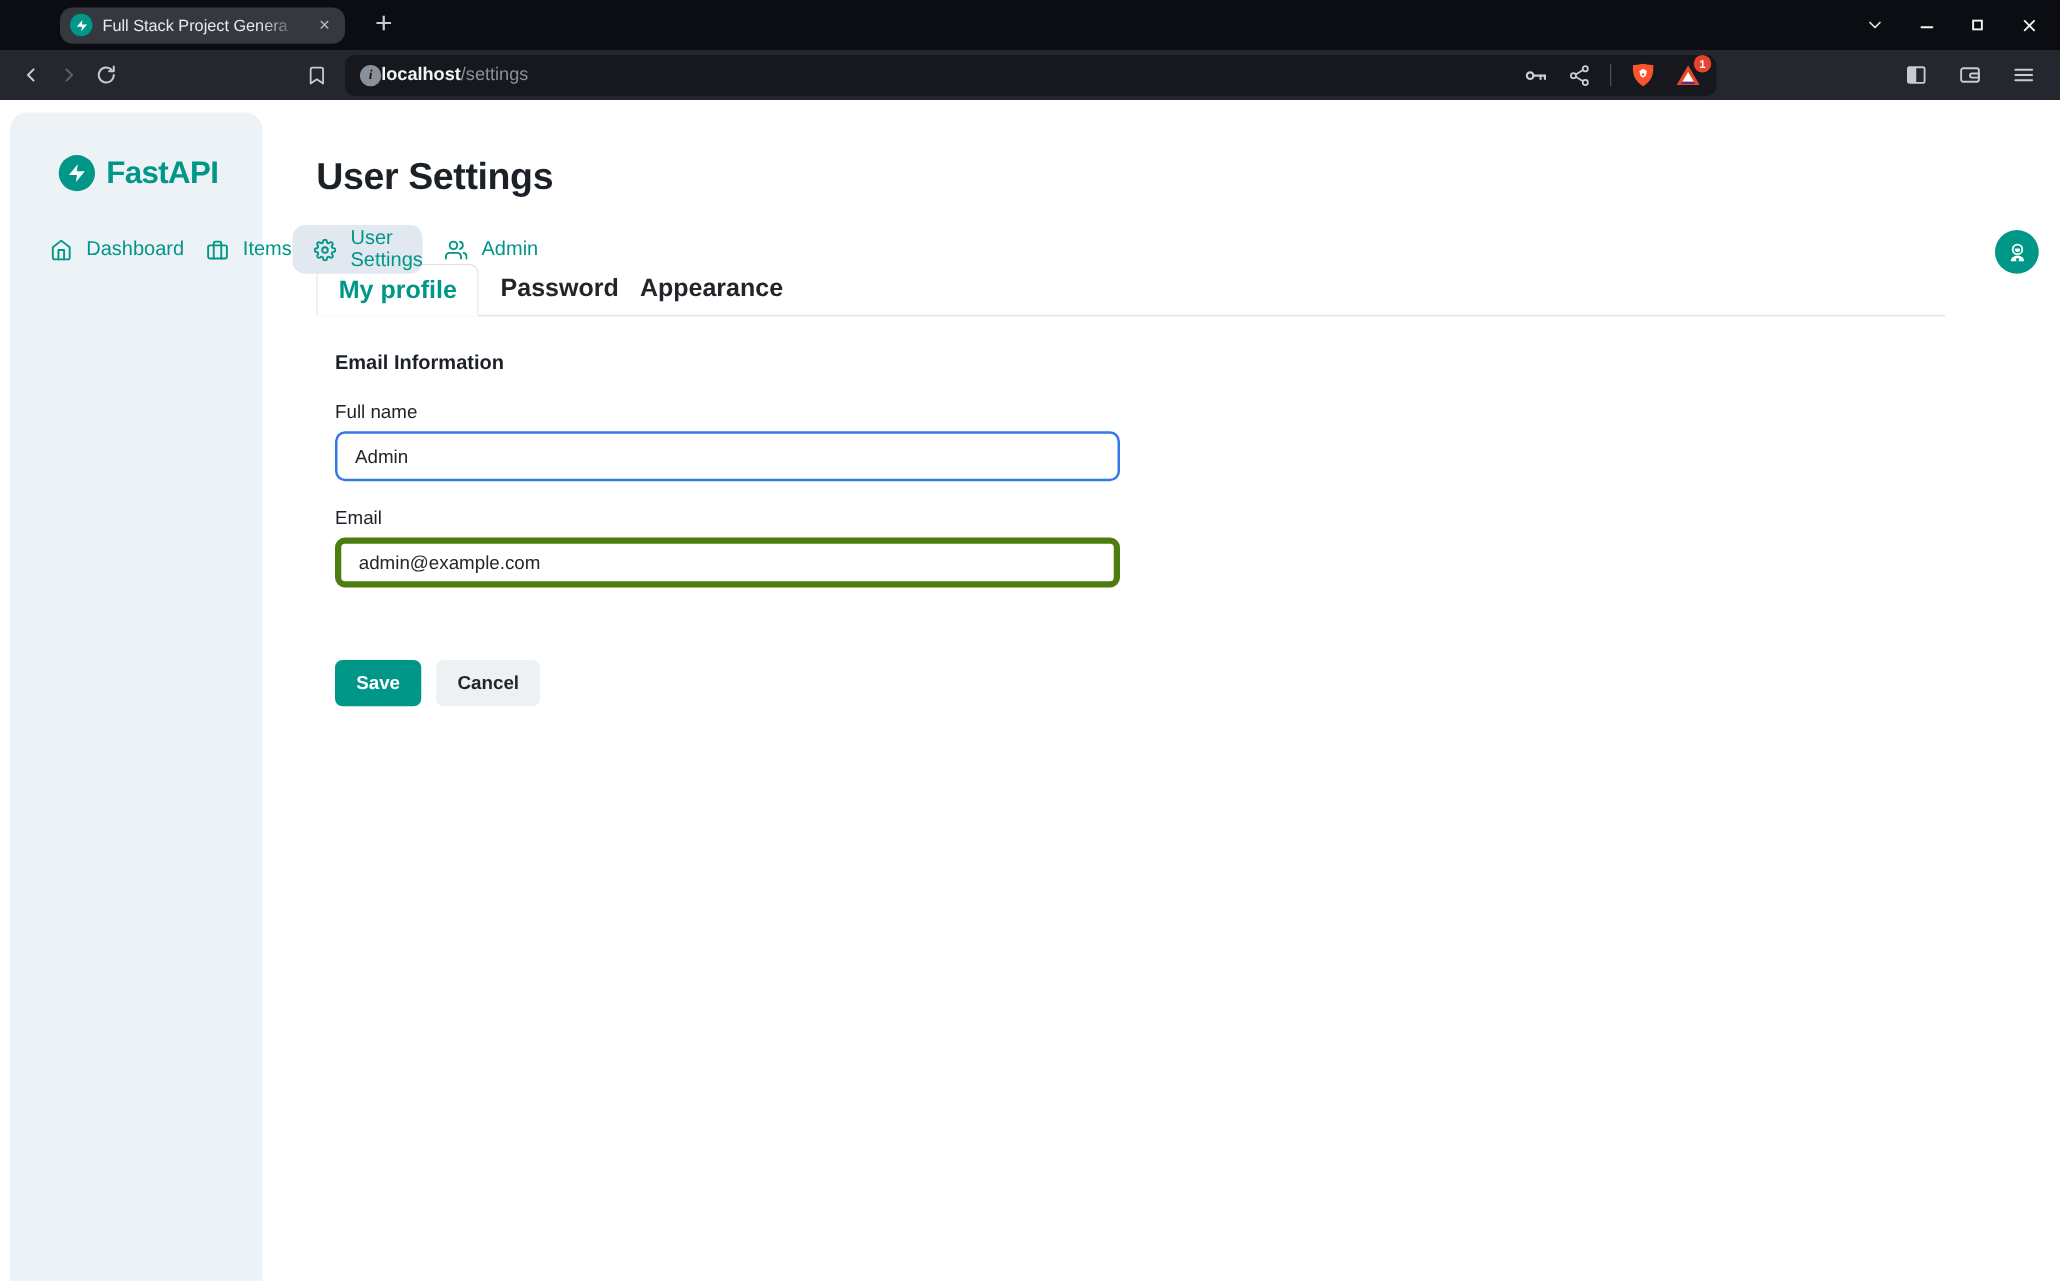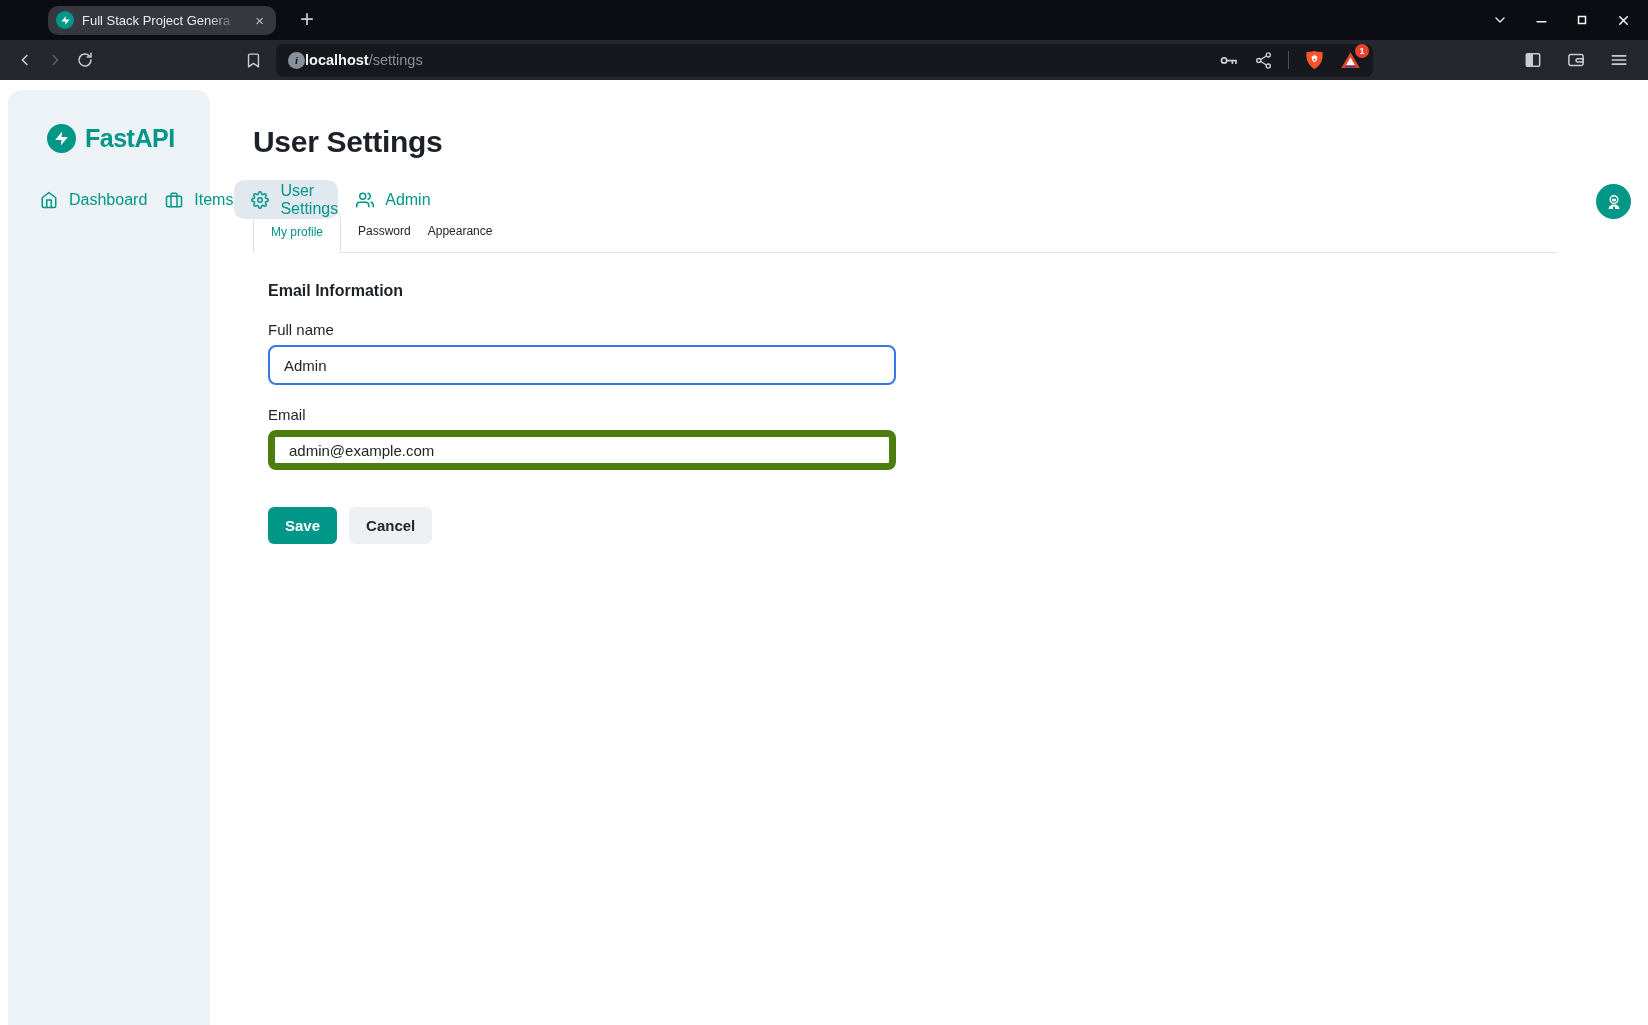--- a/index.html
+++ b/index.html
@@ -56,35 +56,35 @@
   .sidebar-footer { position:absolute; left:24px; bottom:22px; color:#7b828c; font-size:13.5px;
                     line-height:22px; }
 
   .avatar-btn { position:absolute; top:104px; right:17px; width:35px; height:35px; border-radius:50%;
                 background:#009688; display:flex; align-items:center; justify-content:center;
                 border:none; cursor:pointer; }
 
   .main { margin-left:210px; padding-left:43px; }
   .page-title { padding-top:45px; font-size:30px; font-weight:700; color:#1c2128; letter-spacing:-0.3px; }
   .tabs { display:flex; margin-top:52px; width:1303px; border-bottom:1px solid #dde1e6; height:42px; }
-  .tab-item { padding:0 17px; font-size:12px; color:#22262b; line-height:41px; cursor:pointer; }
+  .tab-item { padding:0 17px; font-size:20px; color:#22262b; line-height:41px; cursor:pointer;font-weight:bold; }
   .tab-item.active { color:#009688; border:1px solid #dde1e6; border-bottom:1px solid #fff;
                      border-radius:8px 8px 0 0; margin-bottom:-1px; background:#fff; }
   .tab-item:not(.active) { margin-left:17px; padding:0; }
 
   .form { padding-left:15px; margin-top:29px; width:628px; }
   .section-title { font-size:16px; font-weight:700; color:#1c2128; }
   .field-label { margin-top:21px; font-size:15px; color:#1c2128; }
   .text-input { margin-top:7px; width:628px; height:40px; border-radius:8px;
-                border:7px solid #4d7c0f; font-size:15px; padding:0 14px; color:#22262b;
+                border:5px solid #4d7c0f; font-size:15px; padding:0 14px; color:#22262b;
                 font-family:"Liberation Sans","DejaVu Sans",sans-serif; background:#fff; outline:none; }
   .text-input.focused { border:2px solid #3579e8; }
   .btn-row { margin-top:37px; display:flex; gap:12px; }
   .btn { height:37px; border:none; border-radius:6px; font-size:15px; font-weight:700;
-         padding:5px 17px; cursor:pointer; font-family:"Liberation Sans","DejaVu Sans",sans-serif; }
+         padding:5px 17px; cursor:pointer; font-family:"Liberation Sans","DejaVu Sans",sans-serif;margin-top:21px; }
   .btn-save { background:#009688; color:#fff; }
   .btn-cancel { background:#eef1f4; color:#22262b; }
 
   svg { display:block; }
 </style>
 </head>
 <body>
 
 <div class="titlebar">
   <div class="tab">

